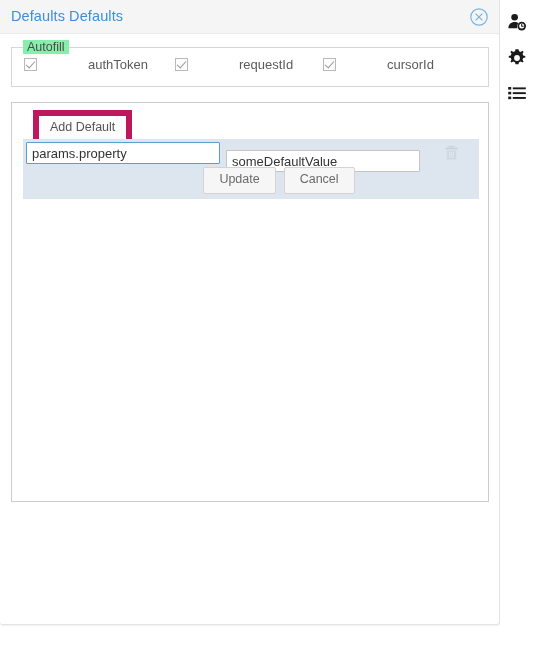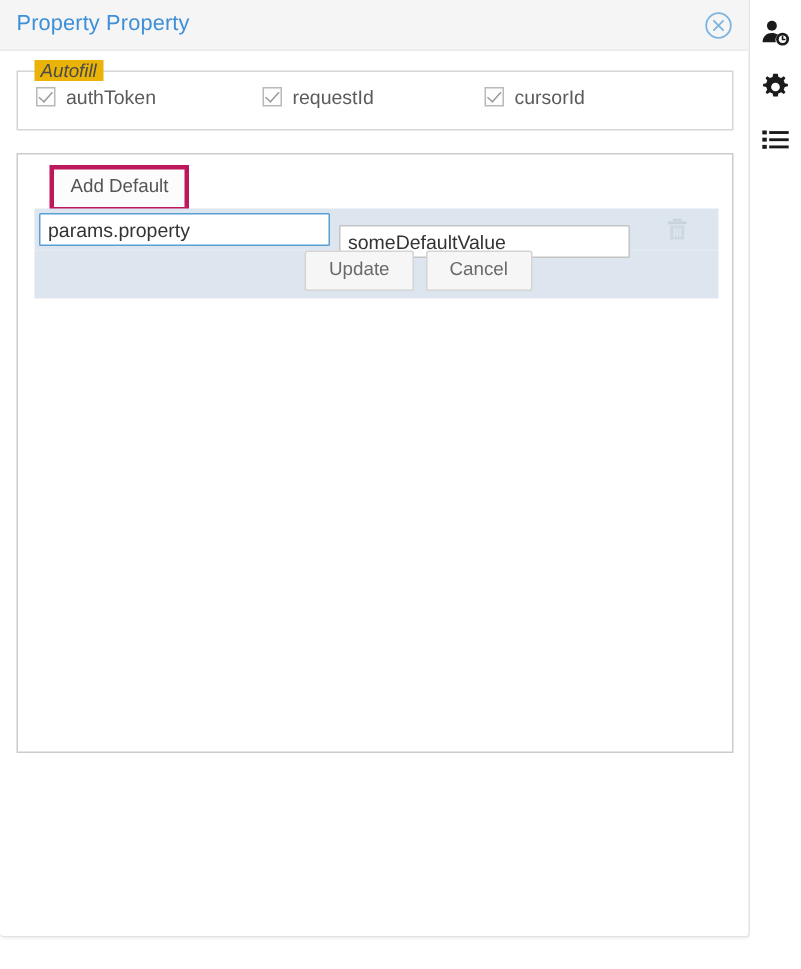--- a/index.html
+++ b/index.html
@@ -68,25 +68,24 @@
     width: 478px;
     height: 40px;
     border: 1px solid #d6d6d6;
     box-sizing: border-box;
     background: #ffffff;
   }
   #autofill-legend {
     position: absolute;
     left: 11px;
     top: -8px;
-    background: #eab308;
+    background: #86efac;
     padding: 0 4px;
     font-size: 12.5px;
     color: #4a4a4a;
-    font-style: italic;
   }
   .checkbox-row {
     position: absolute;
     left: 0;
     top: 9px;
     width: 100%;
     height: 20px;
   }
   .checkbox-item {
     position: absolute;
@@ -116,20 +115,21 @@
     width: 4px;
     height: 8px;
     border: solid #999999;
     border-width: 0 1.4px 1.4px 0;
     transform: rotate(42deg);
   }
   .cb-label {
     font-size: 13px;
     color: #5b5b5b;
     white-space: nowrap;
+    margin-left: 44px;
   }
 
   
   #table-box {
     position: absolute;
     left: 11px;
     top: 102px;
     width: 478px;
     height: 400px;
     border: 1px solid #cccccc;
@@ -138,21 +138,21 @@
   }
   #add-default-btn {
     position: absolute;
     left: 21px;
     top: 7px;
     padding: 5px 11px 6px 11px;
     font-size: 12.5px;
     font-family: "Liberation Sans", sans-serif;
     color: #555555;
     background: #fcfcfc;
-    border: 3px solid #be185d;
+    border: 6px solid #be185d;
     border-radius: 0;
     cursor: pointer;
     line-height: 1.1;
   }
 
   
   #grid {
     position: absolute;
     left: 11px;
     top: 36px;
@@ -263,21 +263,21 @@
   #rail-icon-0 { top: 12px; }
   #rail-icon-1 { top: 48px; }
   #rail-icon-2 { top: 83px; }
 </style>
 </head>
 <body>
 
 <div id="panel">
 
   <div id="titlebar">
-    <div id="title-text">Property Property</div>
+    <div id="title-text">Defaults Defaults</div>
     <div id="close-btn">
       <svg width="20" height="20" viewBox="0 0 20 20">
         <circle cx="10" cy="10" r="8.2" fill="none" stroke="#7cb4e0" stroke-width="1.2"></circle>
         <path d="M6.6 6.6 L13.4 13.4 M13.4 6.6 L6.6 13.4" stroke="#7cb4e0" stroke-width="1.2" fill="none"></path>
       </svg>
     </div>
   </div>
 
   <div id="autofill-fieldset">
     <div id="autofill-legend">Autofill</div>

